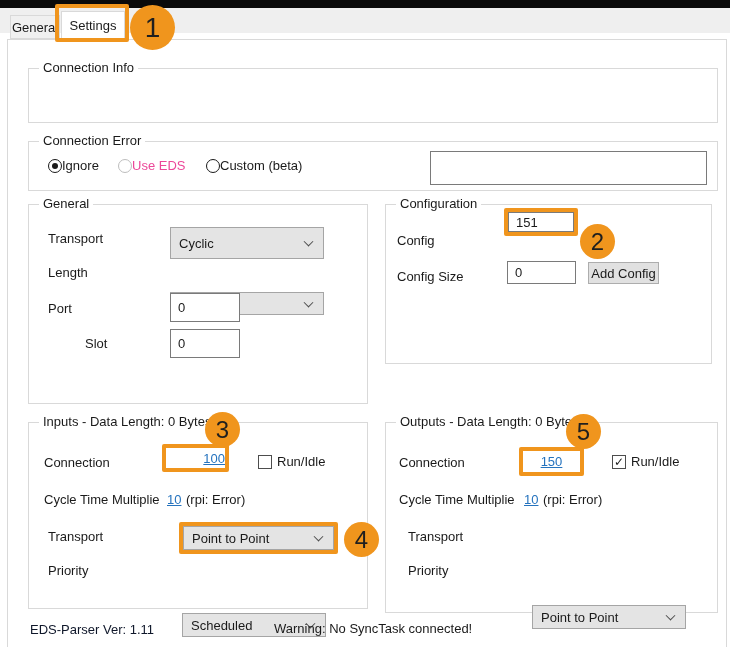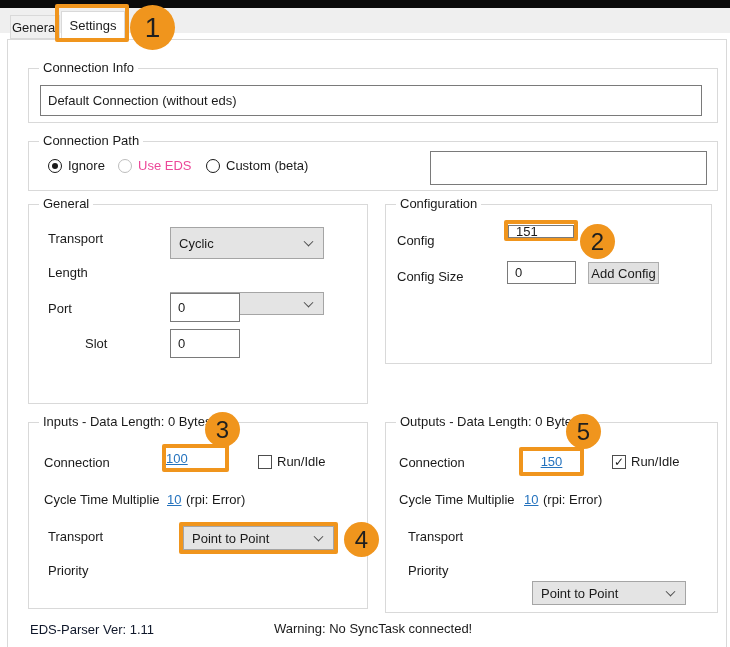--- a/index.html
+++ b/index.html
@@ -44,21 +44,21 @@
               align-items: center; justify-content: center; cursor: default; }
 
   .link { color: #2573be; text-decoration: underline; cursor: pointer; }
 
   
   .radio-row { display: flex; align-items: center; }
   .radio-circle { width: 14px; height: 14px; border-radius: 50%; border: 1.5px solid #1a1a1a;
                   display: inline-flex; align-items: center; justify-content: center; background: #fff; }
   .radio-circle.checked::after { content: ""; width: 6px; height: 6px; border-radius: 50%; background: #1a1a1a; }
   .radio-circle.disabled { border-color: #bdbdbd; }
-  .radio-label { margin-left: 6px; }
+  .radio-label { }
   .radio-label.disabled { color: #ec4899; }
 
   
   .checkbox { width: 14px; height: 14px; border: 1.5px solid #4d4d4d; background: #fff;
               display: inline-flex; align-items: center; justify-content: center;
               font-size: 12px; font-weight: bold; line-height: 1; color: #1a1a1a; }
 
   
   .hl-rect { border: 4px solid #f0951d; border-radius: 2px; z-index: 5; background: transparent; }
   .badge { border-radius: 50%; background: #f0951d; color: #1f1f1f; display: flex;
@@ -86,26 +86,23 @@
   <div class="abs hl-rect" style="left:55px; top:4px; width:74px; height:38px;"></div>
   <div class="abs badge badge-lg" style="left:130px; top:5px;">
     <span>1</span>
   </div>
 
   <div class="abs panel"></div>
 
   <div class="abs groupbox" style="left:28px; top:68px; width:690px; height:55px;">
     <span class="groupbox-title">Connection Info</span>
   </div>
-  <div class="abs" style="left:40px; top:85px; width:662px; height:31px;">
-    <input type="text" class="textbox" value="Default Connection (without eds)" style="">
-  </div>
 
   <div class="abs groupbox" style="left:28px; top:141px; width:690px; height:50px;">
-    <span class="groupbox-title">Connection Path</span>
+    <span class="groupbox-title">Connection Error</span>
   </div>
   <div class="abs radio-row" style="left:48px; top:158px;">
     <span class="radio-circle checked"></span>
     <span class="radio-label">Ignore</span>
   </div>
   <div class="abs radio-row" style="left:118px; top:158px;">
     <span class="radio-circle disabled"></span>
     <span class="radio-label disabled">Use EDS</span>
   </div>
   <div class="abs radio-row" style="left:206px; top:158px;">
@@ -135,42 +132,42 @@
   </div>
   <span class="abs field-label" style="left:48px; top:336px;margin-left:37px;">Slot</span>
   <div class="abs" style="left:170px; top:329px; width:70px; height:29px;">
     <input type="text" class="textbox" value="0" style="">
   </div>
 
   <div class="abs groupbox" style="left:385px; top:204px; width:327px; height:160px;">
     <span class="groupbox-title">Configuration</span>
   </div>
   <span class="abs field-label" style="left:397px; top:233px;">Config</span>
-  <div class="abs hl-rect" style="left:504px; top:220px; width:74px; height:21px;">
+  <div class="abs hl-rect" style="left:504px; top:208px; width:74px; height:28px;">
     <input type="text" class="textbox" style="border-color: rgb(122, 122, 122);" value="151">
   </div>
   <div class="abs badge badge-sm" style="left:580px; top:224px;">
     <span>2</span>
   </div>
   <span class="abs field-label" style="left:397px; top:269px;">Config Size</span>
   <div class="abs" style="left:507px; top:261px; width:69px; height:23px;">
     <input type="text" class="textbox" value="0" style="">
   </div>
   <div class="abs push-button" style="left:588px; top:262px; width:71px; height:22px;">
     <span>Add Config</span>
   </div>
 
   <div class="abs groupbox" style="left:28px; top:422px; width:340px; height:187px;">
     <span class="groupbox-title">Inputs - Data Length: 0 Bytes</span>
   </div>
   <div class="abs badge badge-sm" style="left:205px; top:412px;">
     <span>3</span>
   </div>
   <span class="abs field-label" style="left:44px; top:455px;">Connection</span>
-  <div class="abs hl-rect" style="left:162px; top:444px; width:67px; height:28px; display:flex; align-items:center; justify-content:flex-start;">
+  <div class="abs hl-rect" style="left:162px; top:444px; width:67px; height:28px; display:flex; align-items:center; justify-content:flex-end;padding-left:24px;">
     <a class="link">100</a>
   </div>
   <div class="abs" style="left:258px; top:454px; display:flex; align-items:center;">
     <span class="checkbox">
       <span></span>
     </span>
     <span style="margin-left:5px;">Run/Idle</span>
   </div>
   <span class="abs field-label" style="left:44px; top:492px;">Cycle Time Multiplie</span>
   <a class="abs link" style="left:167px; top:492px;">10</a>
@@ -179,20 +176,24 @@
   <div class="abs hl-rect" style="left:179px; top:522px; width:159px; height:32px;">
     <div class="combobox" style="width:151px; height:24px;">
       <span>Point to Point</span>
       <span class="chevron"></span>
     </div>
   </div>
   <div class="abs badge badge-sm" style="left:344px; top:522px;">
     <span>4</span>
   </div>
   <span class="abs field-label" style="left:48px; top:563px;">Priority</span>
+  <div class="abs combobox" style="left:182px; top:558px; width:144px; height:24px;">
+    <span>Scheduled</span>
+    <span class="chevron"></span>
+  </div>
 
   <div class="abs groupbox" style="left:385px; top:422px; width:333px; height:191px;">
     <span class="groupbox-title">Outputs - Data Length: 0 Bytes</span>
   </div>
   <div class="abs badge badge-sm" style="left:566px; top:414px;">
     <span>5</span>
   </div>
   <span class="abs field-label" style="left:399px; top:455px;">Connection</span>
   <div class="abs hl-rect" style="left:519px; top:447px; width:65px; height:29px; display:flex; align-items:center; justify-content:center;">
     <a class="link">150</a>

